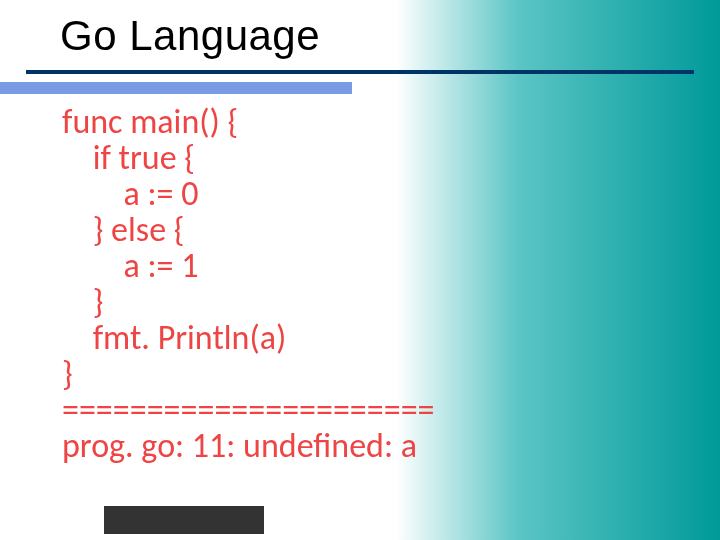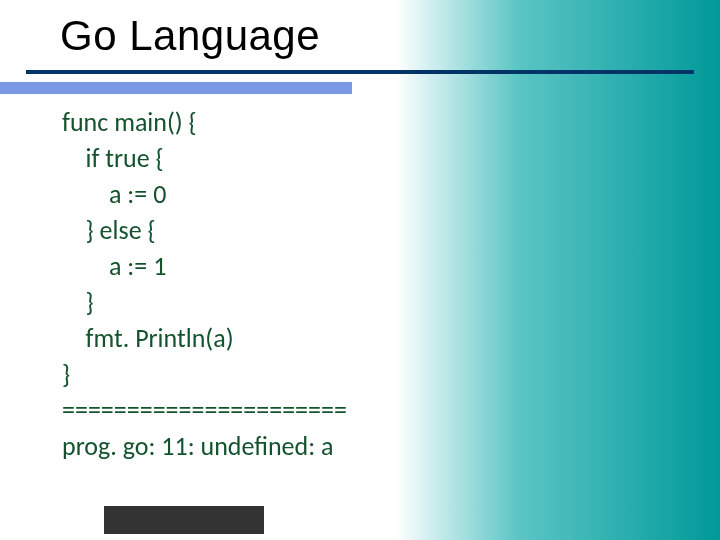--- a/index.html
+++ b/index.html
@@ -37,23 +37,23 @@
     left: 0;
     width: 352px;
     height: 12px;
     background: #7a9ae6;
   }
   .body-text {
     position: absolute;
     top: 104px;
     left: 62px;
     font-family: Calibri, Arial, sans-serif;
-    font-size: 26px;
+    font-size: 34px;
     line-height: 36px;
-    color: #14532d;
+    color: #ef4444;
     white-space: pre;
   }
   .footer-bar {
     position: absolute;
     left: 104px;
     bottom: 6px;
     width: 160px;
     height: 28px;
     background: #333333;
   }

